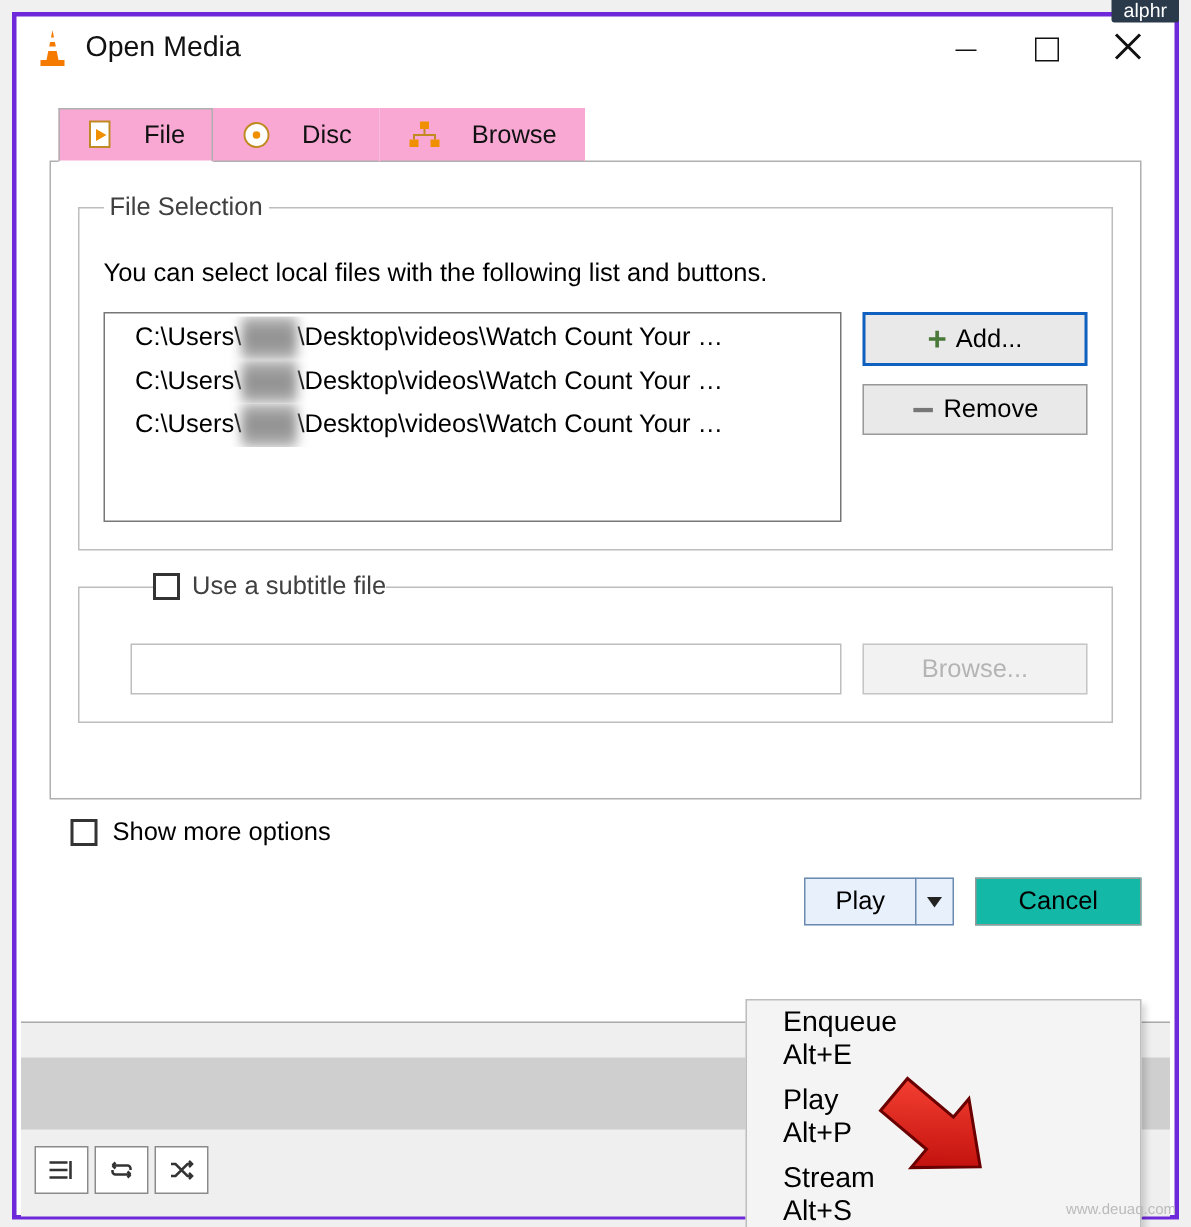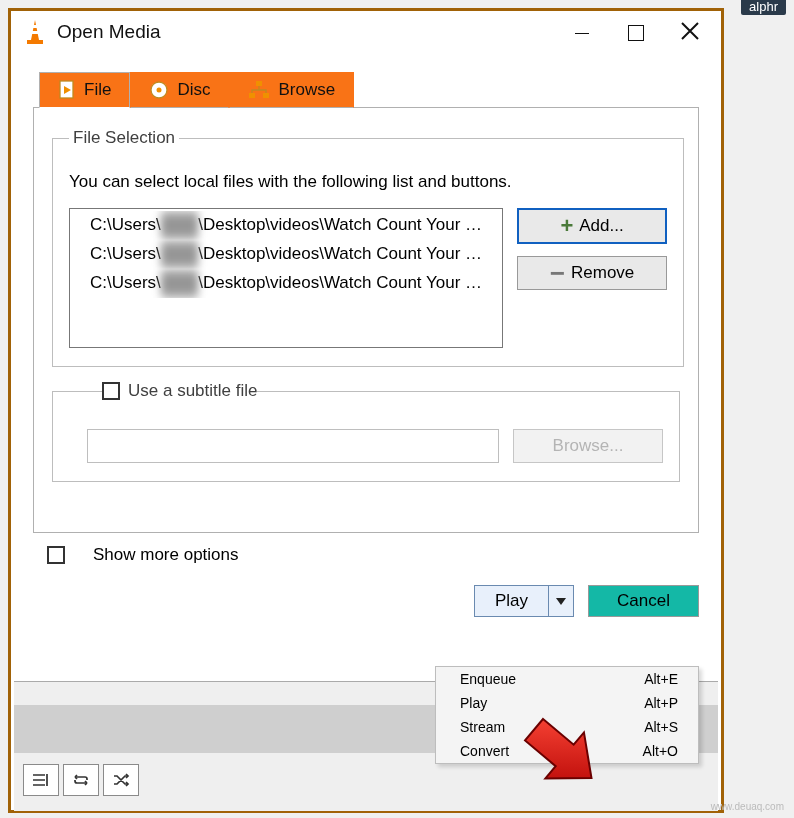--- a/index.html
+++ b/index.html
@@ -10,24 +10,24 @@
     background: #f0f0f0;
     width: 794px;
     height: 818px;
     position: relative;
     overflow: hidden;
   }
   .outer {
     position: absolute;
     left: 8px;
     top: 8px;
-    width: 716px;
+    width: 778px;
     height: 805px;
     background: #fff;
-    border: 3px solid #a16207;
+    border: 3px solid #6d28d9;
   }
   .badge {
     position: absolute;
     right: 8px;
     top: -2px;
     background: #2a3a4a;
     color: #fff;
     font-size: 13px;
     padding: 1px 8px;
     z-index:5;
@@ -62,28 +62,28 @@
   .dlg-body {
     padding: 18px 22px 6px 22px;
   }
   .tabs {
     display:flex;
     margin-left:6px;
   }
   .tab {
     display:flex;
     align-items:center;
-    gap:8px;
+    gap:20px;
     padding: 7px 18px;
     font-size:17px;
     color:#111;
     border:1px solid transparent;
     position:relative;
     top:1px;
-    background:#f97316;
+    background:#f9a8d4;
   }
   .tab.active{
     border:1px solid #b0b0b0;
     border-bottom:1px solid #fff;
     z-index:2;
   }
   .tab:not(.active){
     border-bottom:1px solid #b0b0b0;
   }
   .tab .ico{display:inline-flex;}
@@ -175,21 +175,21 @@
     border:1.5px solid #8a8a8a;
     background:#fff;
   }
   .txt-input.disabled, button.winbtn.disabled{
     opacity:.55;
     color:#777;
   }
   .more-opts{
     display:flex;
     align-items:center;
-    gap:28px;
+    gap:10px;
     margin:12px 0 10px 14px;
     font-size:17px;
   }
   .action-row{
     display:flex;
     justify-content:flex-end;
     gap:14px;
     padding:4px 22px 10px 0;
   }
   .split{
@@ -223,21 +223,22 @@
     top:655px;
     width:264px;
     background:#f4f4f4;
     border:1px solid #bdbdbd;
     box-shadow:3px 3px 4px rgba(0,0,0,.15);
   }
   .menu .mi{
     display:flex;
     justify-content:space-between;
     padding:4px 20px 4px 24px;
-    font-size:14px;
+    font-size:19px;
+    flex-direction:column;
   }
   
   .red-arrow{
     position:absolute;
     right:114px;
     top:688px;
     width:100px;
     height:100px;
     pointer-events:none;
     z-index:6;

